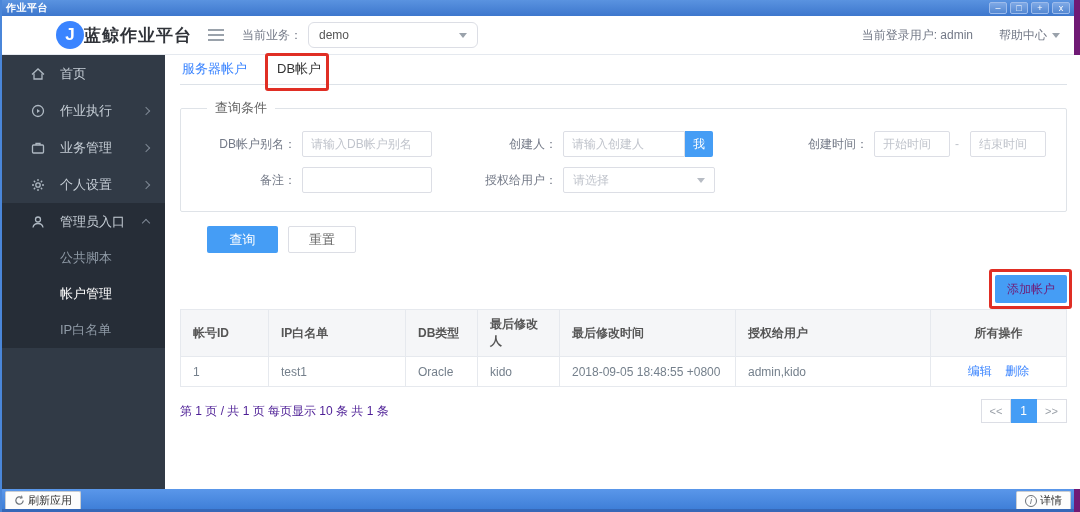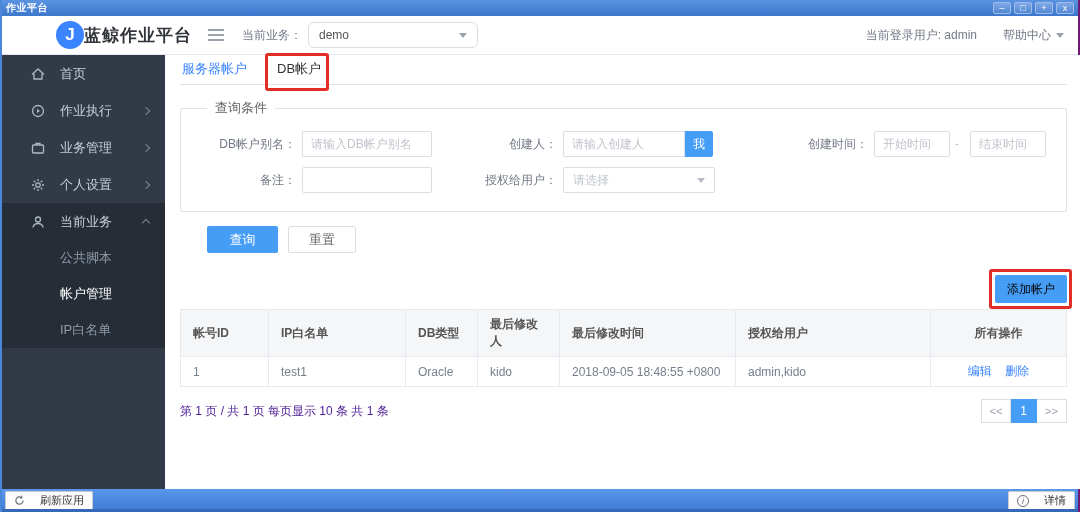--- a/index.html
+++ b/index.html
@@ -1,20 +1,20 @@
 <!DOCTYPE html>
 <html><head>
 <meta charset="utf-8">
 <style>
   * { margin:0; padding:0; box-sizing:border-box; }
   html,body { width:1080px; height:512px; font-family:"Liberation Sans","DejaVu Sans",sans-serif; }
   body { background:#9aa0a6; }
 
   .window { width:1080px; height:512px; display:flex; flex-direction:column;
-            border-left:2px solid #4a86d9; border-right:2px solid #701a75; background:#fff; }
+            border-left:2px solid #4a86d9; border-right:6px solid #701a75; background:#fff; }
 
   
   .titlebar { height:16px; background:linear-gradient(#5a93e0,#3d77cd); display:flex;
               align-items:center; justify-content:space-between; padding:0 4px; flex:none; }
   .tb-title { color:#fff; font-size:10px; font-weight:bold; letter-spacing:.5px; }
   .tb-controls { display:flex; gap:3px; }
   .tb-btn { width:18px; height:12px; background:linear-gradient(#7fa9e6,#5488d2); border:1px solid #9db few; }
   .tb-btn { border:1px solid #9dbcec; border-radius:2px; color:#fff; font-size:9px; line-height:10px;
             text-align:center; cursor:default; }
 
@@ -84,21 +84,21 @@
                  display:flex; align-items:center; justify-content:space-between; padding:0 9px;
                  font-size:12px; color:#c0c4cc; cursor:pointer; }
   .fake-select .caret-down { border-top-color:#b7bcc4; }
 
   .actions { margin-top:14px; margin-left:27px; display:flex; gap:10px; }
   .btn { height:27px; font-size:13px; border-radius:2px; cursor:pointer; font-family:inherit; }
   .btn-primary { width:71px; background:#459df5; color:#fff; border:none; }
   .btn-plain { width:68px; background:#fff; color:#666; border:1px solid #dcdee5; }
 
   .add-row { display:flex; justify-content:flex-end; margin-top:22px; }
-  .btn-add { width:72px; height:28px; background:#459df5; color:#000000; border:none; font-size:12px;
+  .btn-add { width:72px; height:28px; background:#459df5; color:#701a75; border:none; font-size:12px;
              border-radius:2px; cursor:pointer; position:relative; font-family:inherit; }
 
   table.acct { width:100%; border-collapse:collapse; margin-top:6px; }
   table.acct th, table.acct td { border:1px solid #e6e9ee; font-size:12px; padding:6px 12px; text-align:left; }
   table.acct th { background:#f5f6f8; color:#555; font-weight:bold; }
   table.acct td { color:#75808c; }
   .col-ops { text-align:center !important; }
   .op-link { color:#3a84ff; text-decoration:none; margin:0 5px; cursor:pointer; font-size:12px; }
 
   .pagebar { display:flex; align-items:center; justify-content:space-between; margin-top:12px; }
@@ -107,21 +107,21 @@
   .pg { height:24px; min-width:30px; display:inline-flex; align-items:center; justify-content:center;
         border:1px solid #dcdee5; background:#fff; color:#9aa0a8; font-size:11px; cursor:pointer; }
   .pg + .pg { border-left:none; }
   .pg.cur { background:#459df5; border-color:#459df5; color:#fff; min-width:26px; font-size:12px; }
 
   
   .bottombar { height:23px; flex:none; background:linear-gradient(#5a97ea,#3f7fd8);
                border-bottom:3px solid #3668b8; display:flex; align-items:flex-start;
                justify-content:space-between; padding:2px 3px 0 3px; }
   .foot-tab { height:18px; background:#fdfdfd; border:1px solid #c9cdd2; border-bottom:none;
-              border-radius:2px 2px 0 0; display:flex; align-items:center; gap:15px; padding:0 8px;
+              border-radius:2px 2px 0 0; display:flex; align-items:center; gap:3px; padding:0 8px;
               font-size:11px; color:#333; cursor:pointer; }
   .icircle { width:12px; height:12px; border:1px solid #6b7178; border-radius:50%; color:#6b7178;
              font-size:9px; display:inline-flex; align-items:center; justify-content:center; font-style:italic; }
   .icircle::before { content:"i"; }
 </style>
 </head>
 <body>
 
 <div class="window">
 
@@ -200,21 +200,21 @@
       </div>
 
       <div class="nav-expanded">
         <div class="nav-item">
           <span class="nicon">
             <svg width="16" height="16" viewBox="0 0 16 16" fill="none" stroke="currentColor" stroke-width="1.3">
                 <circle cx="8" cy="5.5" r="2.5"></circle>
                 <path d="M3 13.5 C3.5 10.5 6 9.5 8 9.5 C10 9.5 12.5 10.5 13 13.5"></path>
               </svg>
           </span>
-          <span class="nav-label">当前业务</span>
+          <span class="nav-label">管理员入口</span>
           <span class="chev chev-up"></span>
         </div>
         <div class="sub-item">
           <span>公共脚本</span>
         </div>
         <div class="sub-item active">
           <span>帐户管理</span>
         </div>
         <div class="sub-item">
           <span>IP白名单</span>

